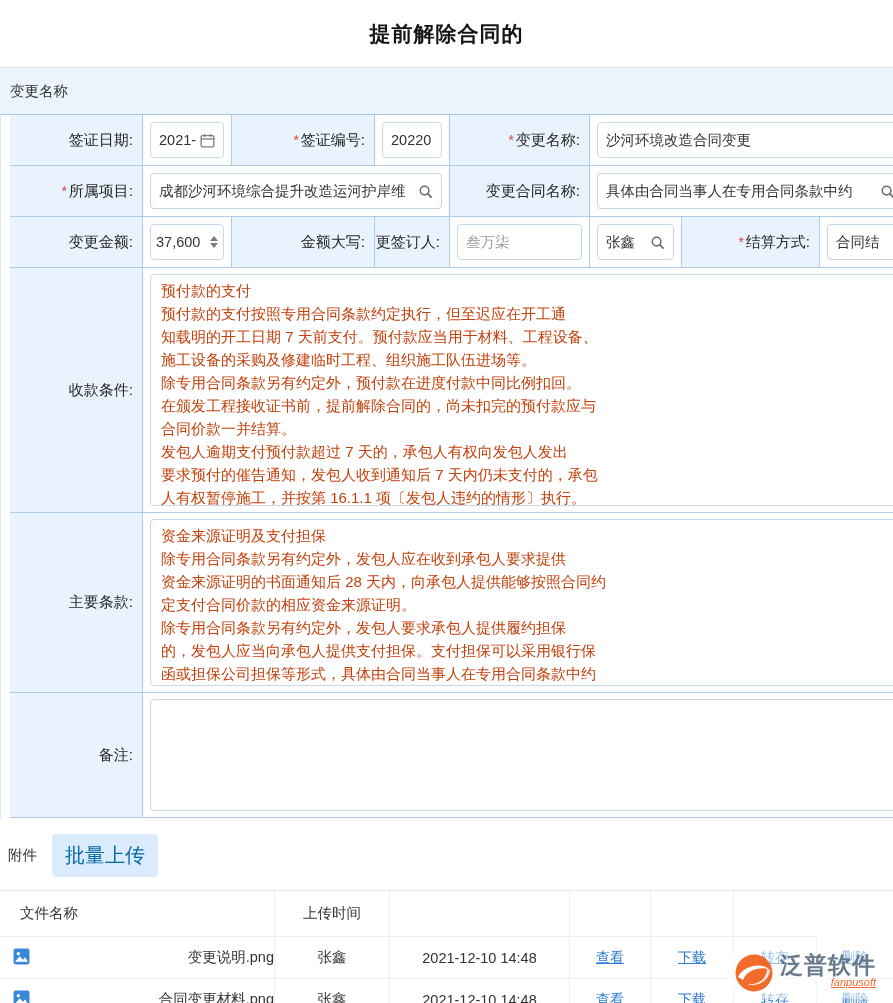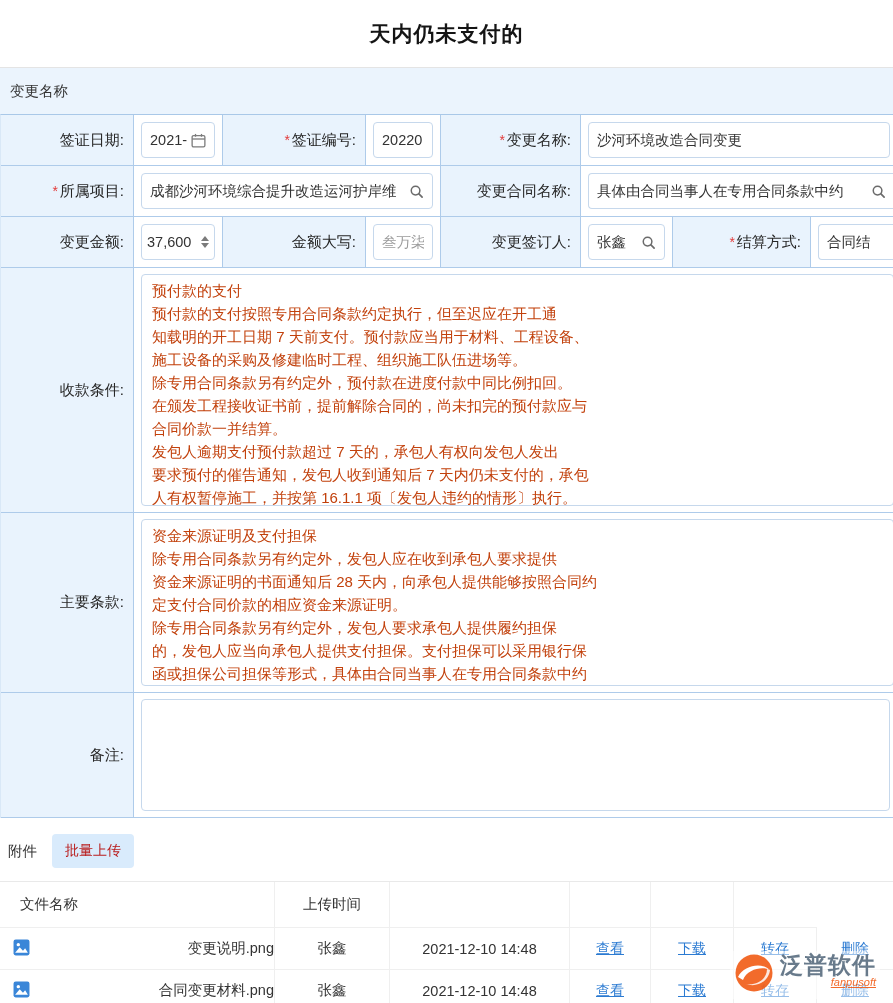--- a/index.html
+++ b/index.html
@@ -10,21 +10,21 @@
   .title-bar { height:68px; display:flex; align-items:center; justify-content:center;
                border-bottom:1px solid #e4e4e4; }
   .title { font-size:21px; font-weight:bold; color:#141414; letter-spacing:1px; }
 
   .section-head { background:#ebf4fd; height:46px; display:flex; align-items:center;
                   padding:0 10px; font-size:14.5px; color:#333; }
 
   .form-grid { display:grid; width:893px;
     grid-template-columns:133px 89px 143px 75px 140px 92px 138px 83px;
     grid-template-rows:51px 51px 51px 245px 180px 125px;
-    border-top:1px solid #a9c8e8; border-left:1px solid #d9e8f7; }
+    border-top:1px solid #a9c8e8; border-left:1px solid #d9e8f7;padding-left:9px; }
   .cell { border-right:1px solid #aecbea; border-bottom:1px solid #aecbea; min-width:0; overflow:hidden; }
   .cell.nr { border-right:none; }
   .lbl { background:#e9f3fd; display:flex; align-items:center; justify-content:flex-end;
          padding-right:9px; font-size:15px; color:#262626; white-space:nowrap; }
   .val { background:#fff; display:flex; align-items:center; }
   .sp3 { grid-column:span 3; }
   .sp7 { grid-column:span 7; }
   .req { color:#e23a3a; margin-right:2px; font-size:14px; }
 
   .inp { height:36px; margin:0 7px; border:1px solid #c6d8ec; border-radius:4px;
@@ -46,21 +46,21 @@
              font-size:15px; line-height:23px; color:#c2410c; white-space:pre-wrap;
              overflow-y:scroll; overflow-x:hidden; cursor:text; }
   .bigtext.noscroll { overflow-y:hidden; margin-right:4px; }
   .bigtext::-webkit-scrollbar { width:12px; }
   .bigtext::-webkit-scrollbar-track { background:#f6f6f6; border-left:1px solid #e6e6e6; }
   .bigtext::-webkit-scrollbar-thumb { background:#cdcdcd; border:2px solid #f6f6f6; border-radius:6px; }
   .bigtext::-webkit-scrollbar-button { height:13px; background:#ececec; }
 
   .attach-bar { display:flex; align-items:center; gap:15px; padding:16px 8px 13px 8px; }
   .attach-label { font-size:14.5px; color:#333; }
-  .btn-batch { background:#d9ebfc; color:#b91c1c; font-size:14px; padding:8px 13px;
+  .btn-batch { background:#d9ebfc; color:#0369a1; font-size:20px; padding:8px 13px;
                border:none; border-radius:4px; cursor:pointer; font-family:inherit; }
 
   .at-table { width:893px; border-top:1px solid #e9e9e9; }
   .at-row { display:grid; grid-template-columns:275px 115px 180px 81px 83px 83px 76px; }
   .at-row > div { display:flex; align-items:center; border-right:1px solid #efefef;
                   border-bottom:1px solid #efefef; min-width:0; }
   .at-row > div:last-child { border-right:none; }
   .at-head > div { height:46px; font-size:14.5px; color:#333; justify-content:center;align-items:center; }
   .at-head > .fn { justify-content:flex-start; padding-left:20px; }
   .at-data > div { height:42px; justify-content:center; font-size:14.5px; }
@@ -74,21 +74,21 @@
   .wm-txt { display:flex; flex-direction:column; align-items:flex-end; line-height:1.05; }
   .wm-brand { font-size:23px; font-weight:bold; color:#5d7183; letter-spacing:1px; }
   .wm-site { font-size:11px; color:#f2601c; font-style:italic;text-decoration:underline; }
 </style>
 </head>
 <body>
 
 <div class="page">
 
   <div class="title-bar">
-    <h1 class="title">天内仍未支付的</h1>
+    <h1 class="title">提前解除合同的</h1>
   </div>
 
   <div class="section-head">
     <span>变更名称</span>
   </div>
 
   <div class="form-grid">
 
     <div class="cell lbl">
       <span>签证日期:</span>
@@ -163,27 +163,27 @@
         <span class="txt">37,600</span>
         <span class="spin">
             <i class="up"></i>
             <i class="dn"></i>
           </span>
       </div>
     </div>
     <div class="cell lbl">
       <span>金额大写:</span>
     </div>
+    <div class="cell lbl">
+      <span>变更签订人:</span>
+    </div>
     <div class="cell val">
       <div class="inp disabled">
         <span class="txt">叁万柒</span>
       </div>
-    </div>
-    <div class="cell lbl">
-      <span>变更签订人:</span>
     </div>
     <div class="cell val">
       <div class="inp">
         <span class="txt">张鑫</span>
         <span class="icon-right">
           <svg width="15" height="15" viewBox="0 0 16 16">
               <circle cx="7" cy="7" r="4.6" fill="none" stroke="#6b6b6b" stroke-width="1.6"></circle>
               <line x1="10.6" y1="10.6" x2="14" y2="14" stroke="#6b6b6b" stroke-width="1.8" stroke-linecap="round"></line>
             </svg>
         </span>

